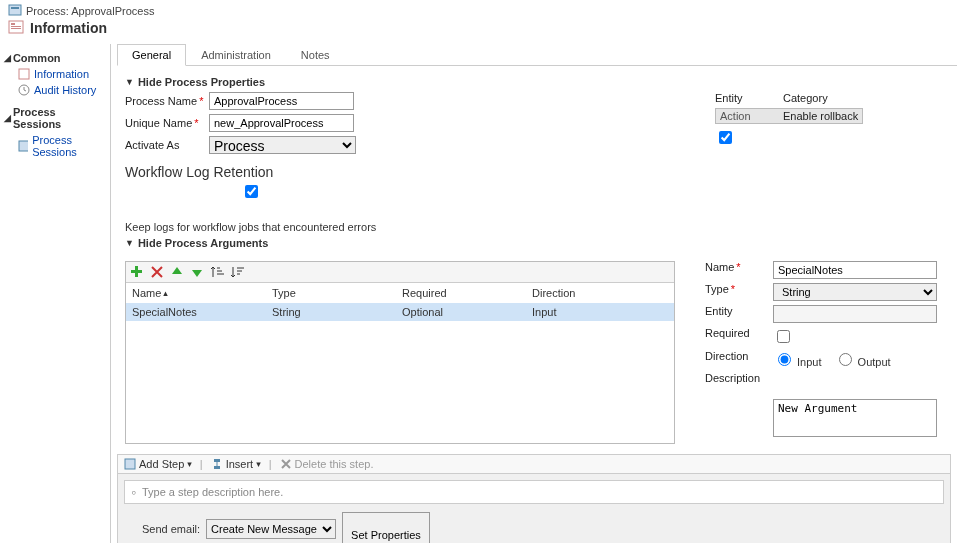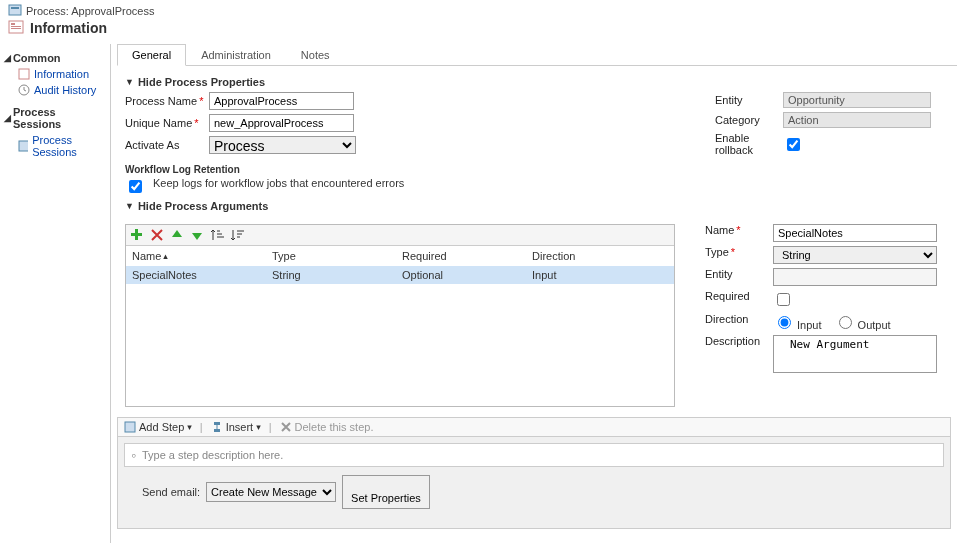--- a/index.html
+++ b/index.html
@@ -115,22 +115,22 @@
   }
   .readonly-box {
     background: #e6e6e6;
     border: 1px solid #bbb;
     height: 16px;
     padding: 1px 4px;
     font-size: 11px;
     color: #555;
     width: 148px;
   }
-  .subheading { font-weight: bold; font-size: 10px; margin: 10px 0 2px 0;}
-  .checkbox-row { display: flex; align-items: flex-start; gap: 8px; font-size: 11px;}
+  .subheading { font-weight: normal; font-size: 14px; margin: 10px 0 2px 0;}
+  .checkbox-row { display: flex; align-items: center; gap: 20px; font-size: 11px; flex-direction: column;}
   .grid-wrap {
     display: flex;
     gap: 30px;
     align-items: flex-start;
     padding: 4px 14px 10px 14px;
   }
   .grid-panel {
     border: 1px solid #bbb;
     width: 550px;
   }
@@ -170,24 +170,25 @@
   .arg-input {
     border: 1px solid #999;
     height: 18px;
     font-size: 11px;
     padding: 0 4px;
     width: 164px;
   }
   .arg-textarea {
     border: 1px solid #999;
     font-size: 11px;
-    padding: 2px 16px;
+    padding: 2px 4px;
     width: 164px;
     height: 38px;
     resize: none;
+    margin-top: 27px;
   }
   .steps-bar {
     border: 1px solid #ccc;
     background: #f8f8f8;
     padding: 3px 6px;
     display: flex;
     align-items: center;
     gap: 8px;
     font-size: 11px;
     margin: 0 6px;
@@ -313,21 +314,20 @@
             <select class="select-input"><option>Process</option></select>
           </div>
           <div class="subheading">Workflow Log Retention</div>
           <div class="checkbox-row">
             <input type="checkbox" checked="" style="">
             <span>Keep logs for workflow jobs that encountered errors</span>
           </div>
         </div>
         <div class="right-col" style="margin-left:auto; margin-right:10px;">
           <div class="field-label">Entity</div>
-          <div class="readonly-box">Opportunity</div>
           <div class="field-label">Category</div>
           <div class="readonly-box">Action</div>
           <div class="field-label">Enable rollback</div>
           <div><input type="checkbox" checked="" style=""></div>
         </div>
       </div>
     </div>
 
     <div class="section" style="padding-top:0;">
       <div class="collapse-header">

